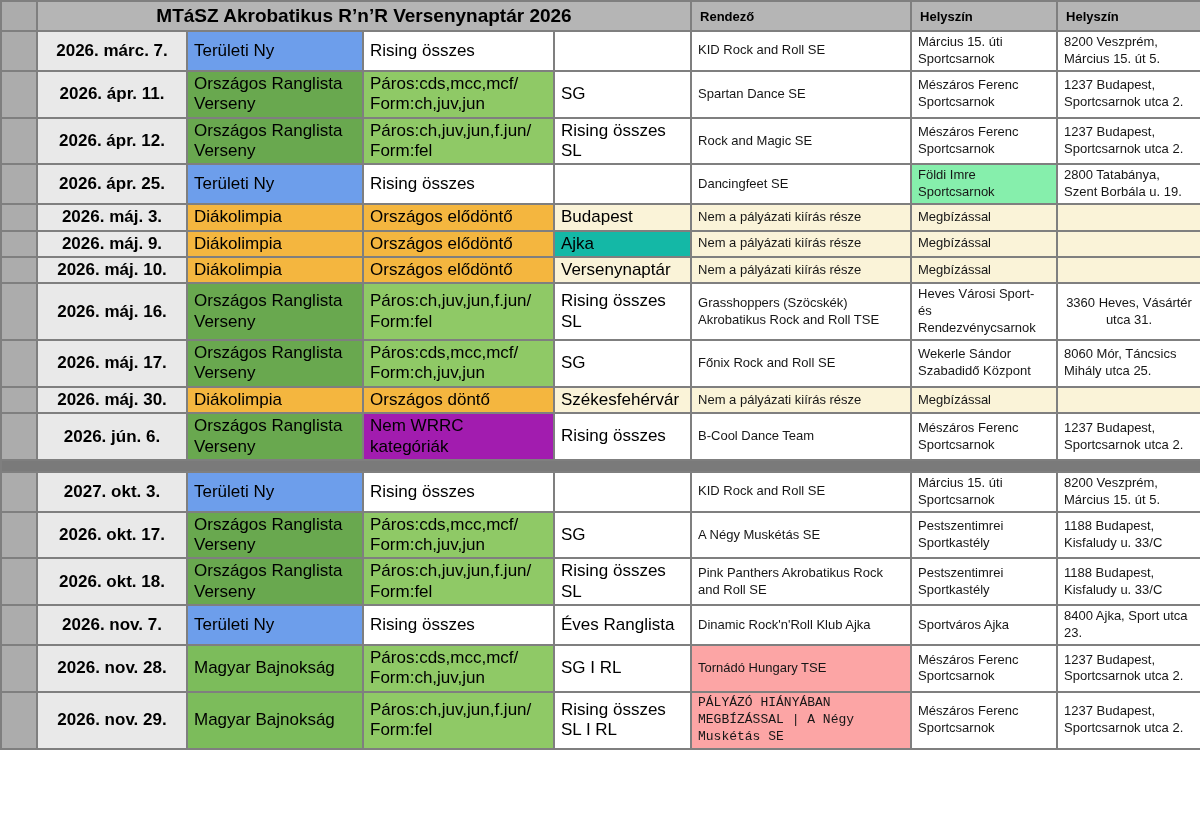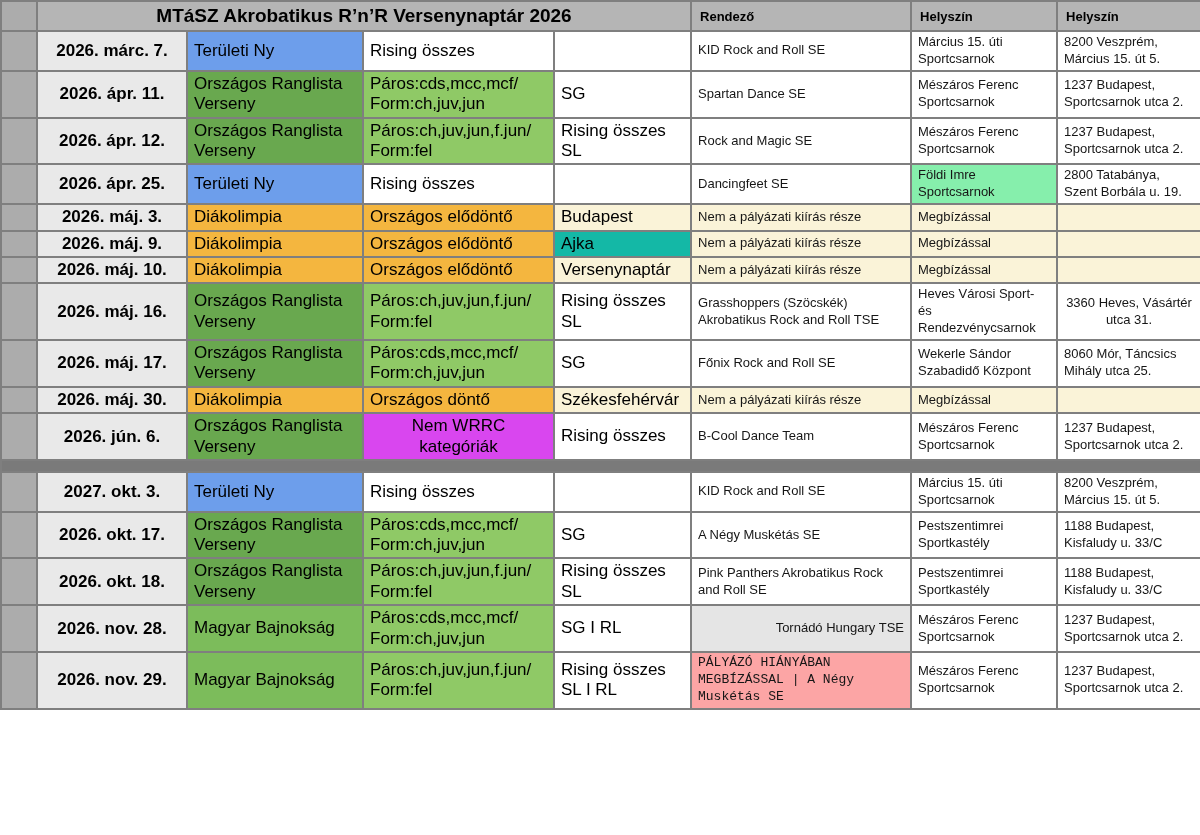--- a/index.html
+++ b/index.html
@@ -140,21 +140,21 @@
         <td class="main" style="background: rgb(244, 182, 63);">Országos döntő</td>
         <td class="main" style="background: rgb(250, 243, 216);">Székesfehérvár</td>
         <td class="small" style="background: rgb(250, 243, 216);">Nem a pályázati kiírás része</td>
         <td class="small" style="background: rgb(250, 243, 216);">Megbízással</td>
         <td class="small" style="background: rgb(250, 243, 216);"></td>
       </tr>
       <tr>
         <td class="marker"></td>
         <td class="date">2026. jún. 6.</td>
         <td class="main" style="background: rgb(105, 168, 79);">Országos Ranglista Verseny</td>
-        <td class="main" style="background: #d946ef; text-align: center;">Nem WRRC
+        <td class="main" style="background: #a21caf;">Nem WRRC
 kategóriák</td>
         <td class="main" style="background: rgb(255, 255, 255);">Rising összes</td>
         <td class="small" style="background: rgb(255, 255, 255);">B-Cool Dance Team</td>
         <td class="small" style="background: rgb(255, 255, 255);">Mészáros Ferenc Sportcsarnok</td>
         <td class="small" style="background: rgb(255, 255, 255);">1237 Budapest, Sportcsarnok utca 2.</td>
       </tr>
       <tr class="divider">
         <td colspan="8"></td>
       </tr>
       <tr>
@@ -184,26 +184,36 @@
         <td class="main" style="background: rgb(105, 168, 79);">Országos Ranglista Verseny</td>
         <td class="main" style="background: rgb(143, 201, 102);">Páros:ch,juv,jun,f.jun/
 Form:fel</td>
         <td class="main" style="background: rgb(255, 255, 255);">Rising összes SL</td>
         <td class="small" style="background: rgb(255, 255, 255);">Pink Panthers Akrobatikus Rock and Roll SE</td>
         <td class="small" style="background: rgb(255, 255, 255);">Pestszentimrei Sportkastély</td>
         <td class="small" style="background: rgb(255, 255, 255);">1188 Budapest, Kisfaludy u. 33/C</td>
       </tr>
       <tr>
         <td class="marker"></td>
+        <td class="date">2026. nov. 7.</td>
+        <td class="main" style="background: rgb(109, 158, 235);">Területi Ny</td>
+        <td class="main" style="background: rgb(255, 255, 255);">Rising összes</td>
+        <td class="main" style="background: rgb(255, 255, 255);">Éves Ranglista</td>
+        <td class="small" style="background: rgb(255, 255, 255);">Dinamic Rock'n'Roll Klub Ajka</td>
+        <td class="small" style="background: rgb(255, 255, 255);">Sportváros Ajka</td>
+        <td class="small" style="background: rgb(255, 255, 255);">8400 Ajka, Sport utca 23.</td>
+      </tr>
+      <tr>
+        <td class="marker"></td>
         <td class="date">2026. nov. 28.</td>
         <td class="main" style="background: rgb(124, 188, 91);">Magyar Bajnokság</td>
         <td class="main" style="background: rgb(143, 201, 102);">Páros:cds,mcc,mcf/
 Form:ch,juv,jun</td>
         <td class="main" style="background: rgb(255, 255, 255);">SG I RL</td>
-        <td class="small" style="background: #e5e5e5; text-align: right;">Tornádó Hungary TSE</td>
+        <td class="small" style="background: #fca5a5;">Tornádó Hungary TSE</td>
         <td class="small" style="background: rgb(255, 255, 255);">Mészáros Ferenc Sportcsarnok</td>
         <td class="small" style="background: rgb(255, 255, 255);">1237 Budapest, Sportcsarnok utca 2.</td>
       </tr>
       <tr>
         <td class="marker"></td>
         <td class="date">2026. nov. 29.</td>
         <td class="main" style="background: rgb(124, 188, 91);">Magyar Bajnokság</td>
         <td class="main" style="background: rgb(143, 201, 102);">Páros:ch,juv,jun,f.jun/
 Form:fel</td>
         <td class="main" style="background: rgb(255, 255, 255);">Rising összes SL I RL</td>

